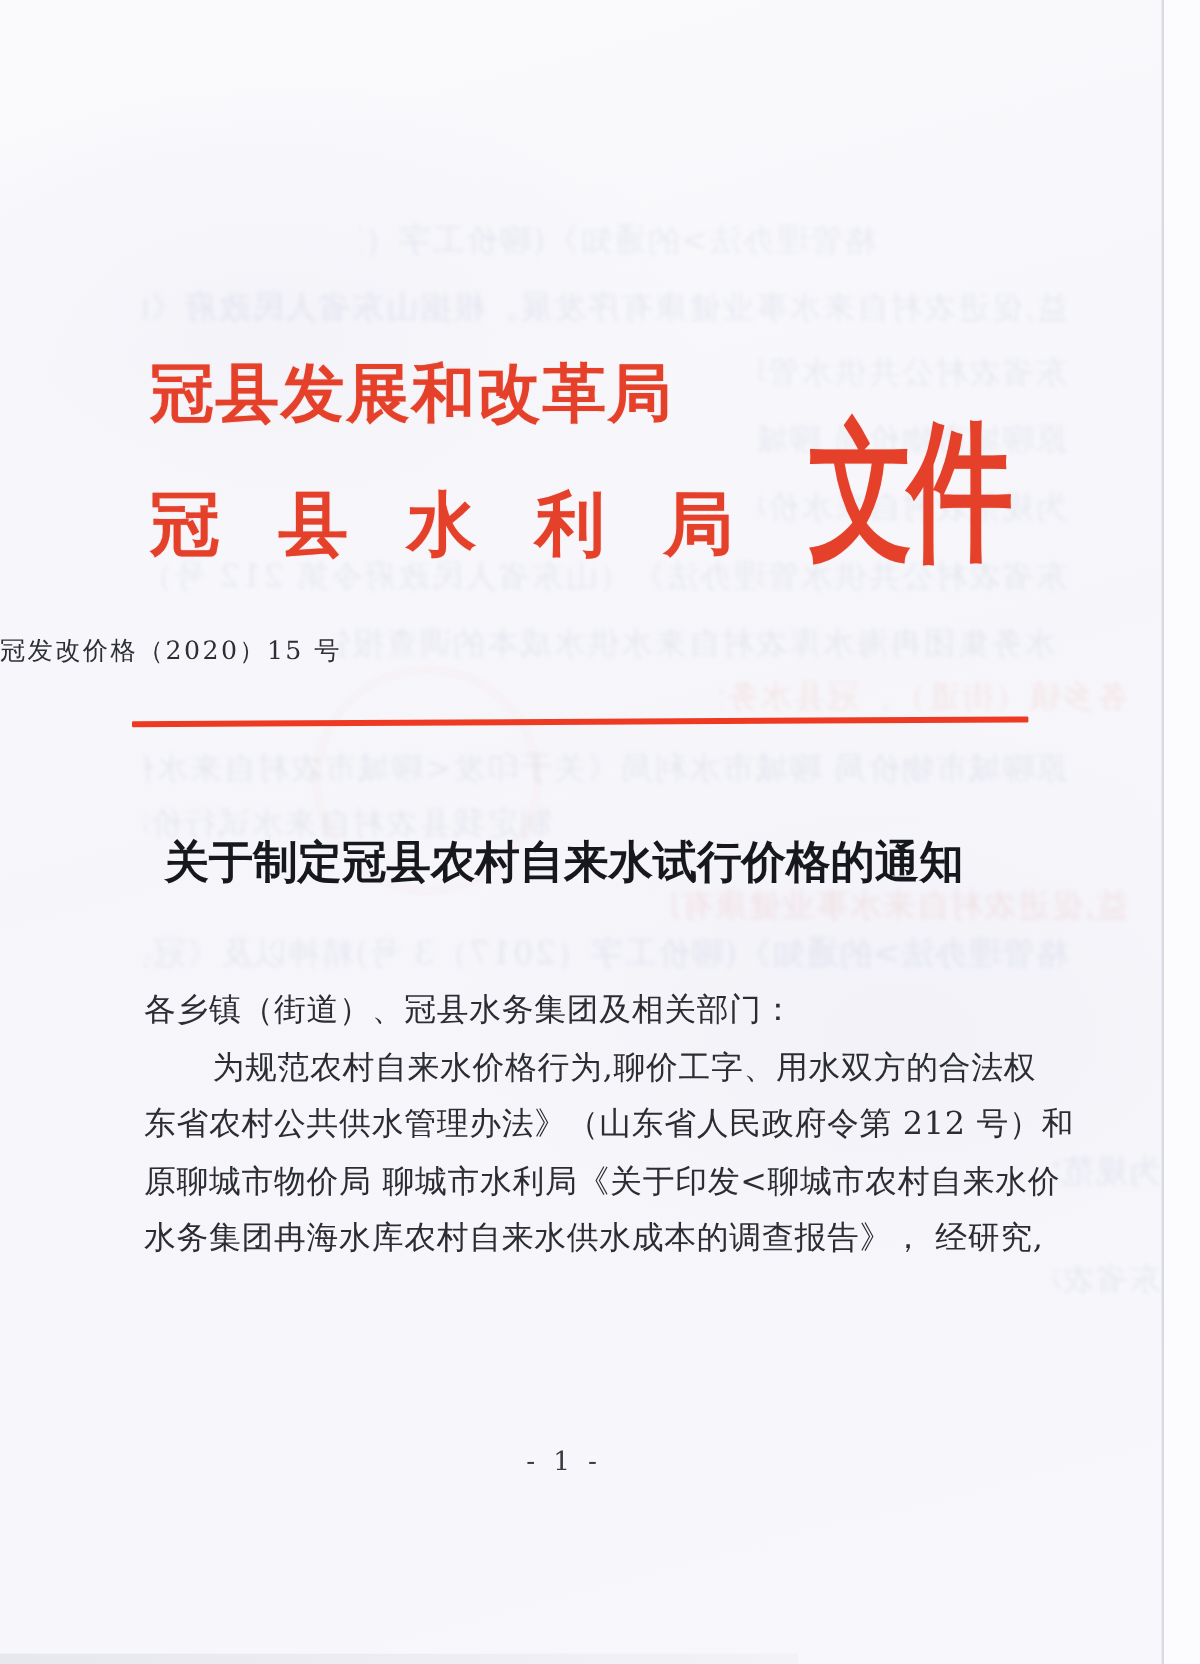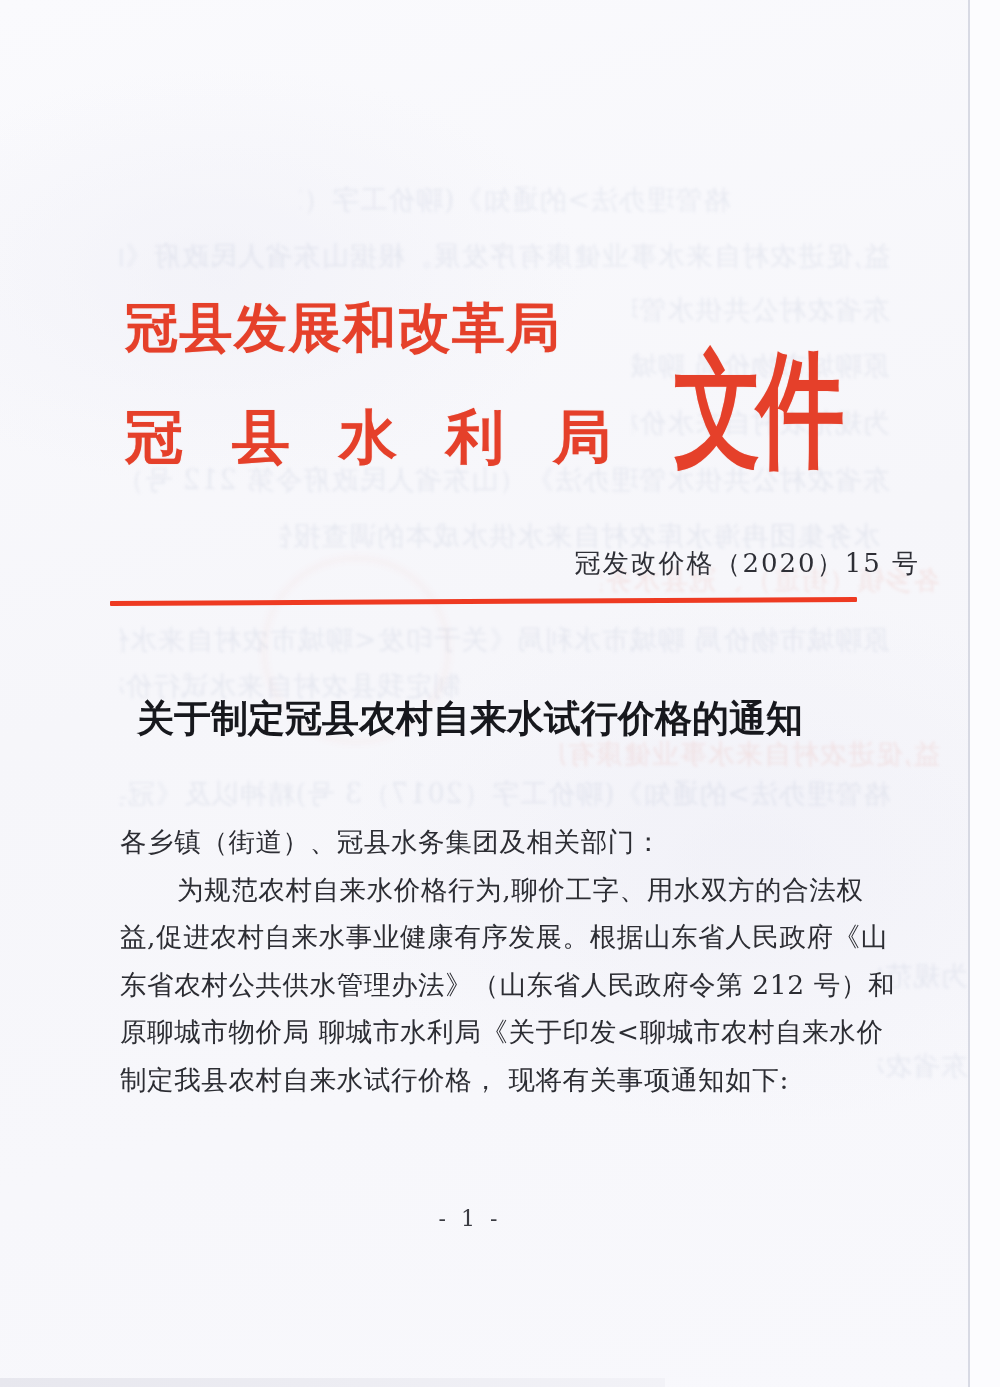--- a/index.html
+++ b/index.html
@@ -43,22 +43,22 @@
   .org1{top:293px;font-size:53px;letter-spacing:1.5px;}
   .org2{top:399px;font-size:58px;letter-spacing:49px;}
   .doctype{
     position:absolute;left:674px;top:326px;
     font-size:112px;font-weight:bold;color:#e5402a;
     letter-spacing:-6px;white-space:nowrap;
     transform:scale(0.78,1.12);transform-origin:top left;
     text-shadow:0 0 1px rgba(229,64,42,.4);
   }
   .docnum{
-    position:absolute;left:0;top:546px;width:920px;
-    text-align:right;font-size:26px;color:#2e2f36;letter-spacing:2px;white-space:nowrap;
+    position:absolute;left:0;top:528px;width:920px;
+    text-align:left;font-size:21px;color:#2e2f36;letter-spacing:2px;white-space:nowrap;
   }
   .redrule{
     position:absolute;left:110px;top:599px;width:747px;height:5px;
     background:#ee3a22;transform:rotate(-0.3deg);border-radius:1px;
   }
   .title{
     position:absolute;left:0;top:694px;width:940px;margin:0;
     text-align:center;font-size:37px;font-weight:bold;color:#17181d;
     letter-spacing:0;white-space:nowrap;
   }
@@ -105,24 +105,23 @@
 
   <div class="docnum">冠发改价格（2020）15 号</div>
 
   <div class="redrule"></div>
 
   <h1 class="title">关于制定冠县农村自来水试行价格的通知</h1>
 
   <main class="docbody">
     <div class="bline">各乡镇（街道）、冠县水务集团及相关部门：</div>
     <div class="bline indent">为规范农村自来水价格行为,聊价工字、用水双方的合法权</div>
-    <div class="bline">益,促进农村自来水事业健康有序发展。根据山东省人民政府《山</div>
     <div class="bline">东省农村公共供水管理办法》（山东省人民政府令第 212 号）和</div>
     <div class="bline">原聊城市物价局 聊城市水利局《关于印发&lt;聊城市农村自来水价</div>
-    <div class="bline">制定我县农村自来水试行价格， 现将有关事项通知如下:</div>
+    <div class="bline">水务集团冉海水库农村自来水供水成本的调查报告》， 经研究,</div>
   </main>
 
   <div class="pagenum">- 1 -</div>
 
   <div class="edge-right-light"></div>
   <div class="edge-right"></div>
   <div class="edge-bottom"></div>
 </div>
 
 </body></html>

